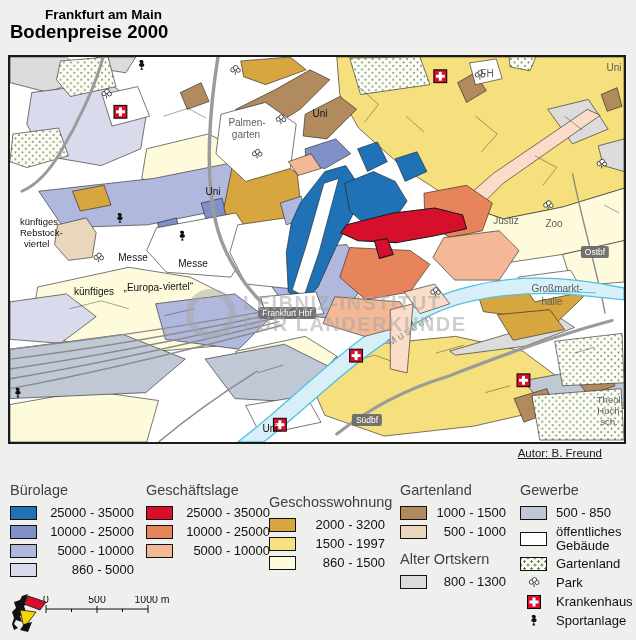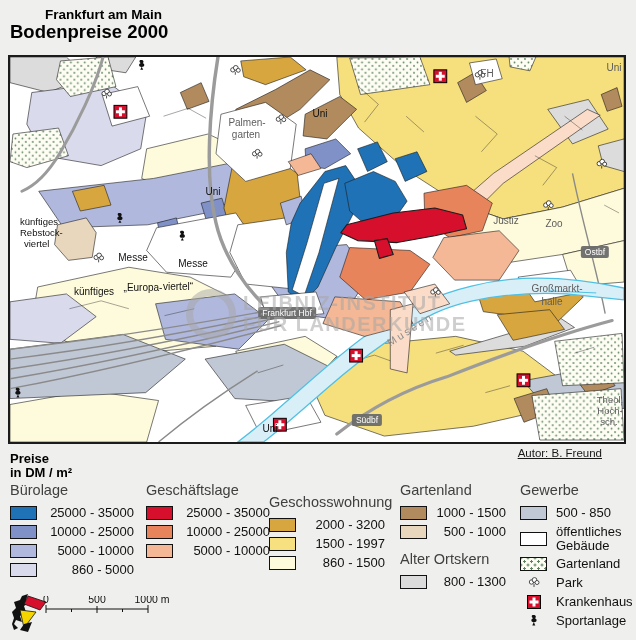--- a/index.html
+++ b/index.html
@@ -256,24 +256,20 @@
       <div class="wm-ring"></div>
       <div class="wm-lines">
         <div>LEIBNIZ-INSTITUT</div>
         <div>FÜR LÄNDERKUNDE</div>
       </div>
     </div>
   </div>
 
   <div class="author">Autor:  B. Freund</div>
 
-  <div class="price-title">
-    <div>Preise</div>
-    <div>in DM / m²</div>
-  </div>
 
   <div class="lg-col" id="lgc0" data-legend-group="0">
       <div class="lg-head">Bürolage</div>
       <div class="lg-row">
         <span class="sw" style="background: rgb(30, 114, 181);"></span>
         <span class="lg-lab">25000 - 35000</span>
       </div>
       <div class="lg-row">
         <span class="sw" style="background: rgb(127, 145, 199);"></span>
         <span class="lg-lab">10000 - 25000</span>

